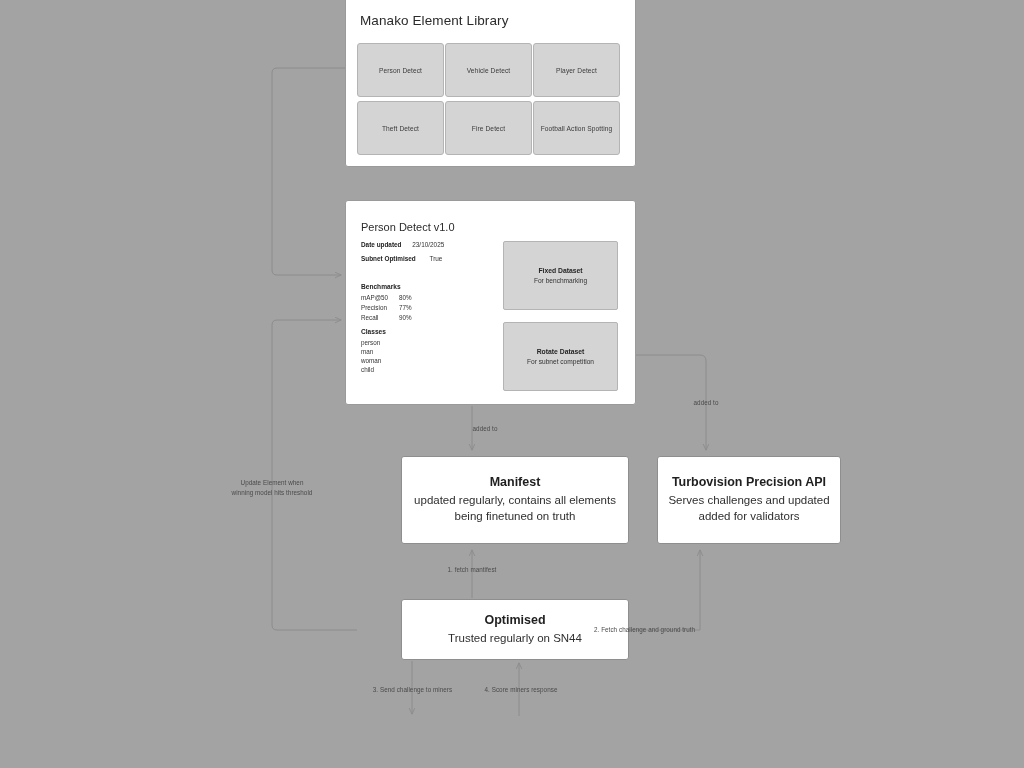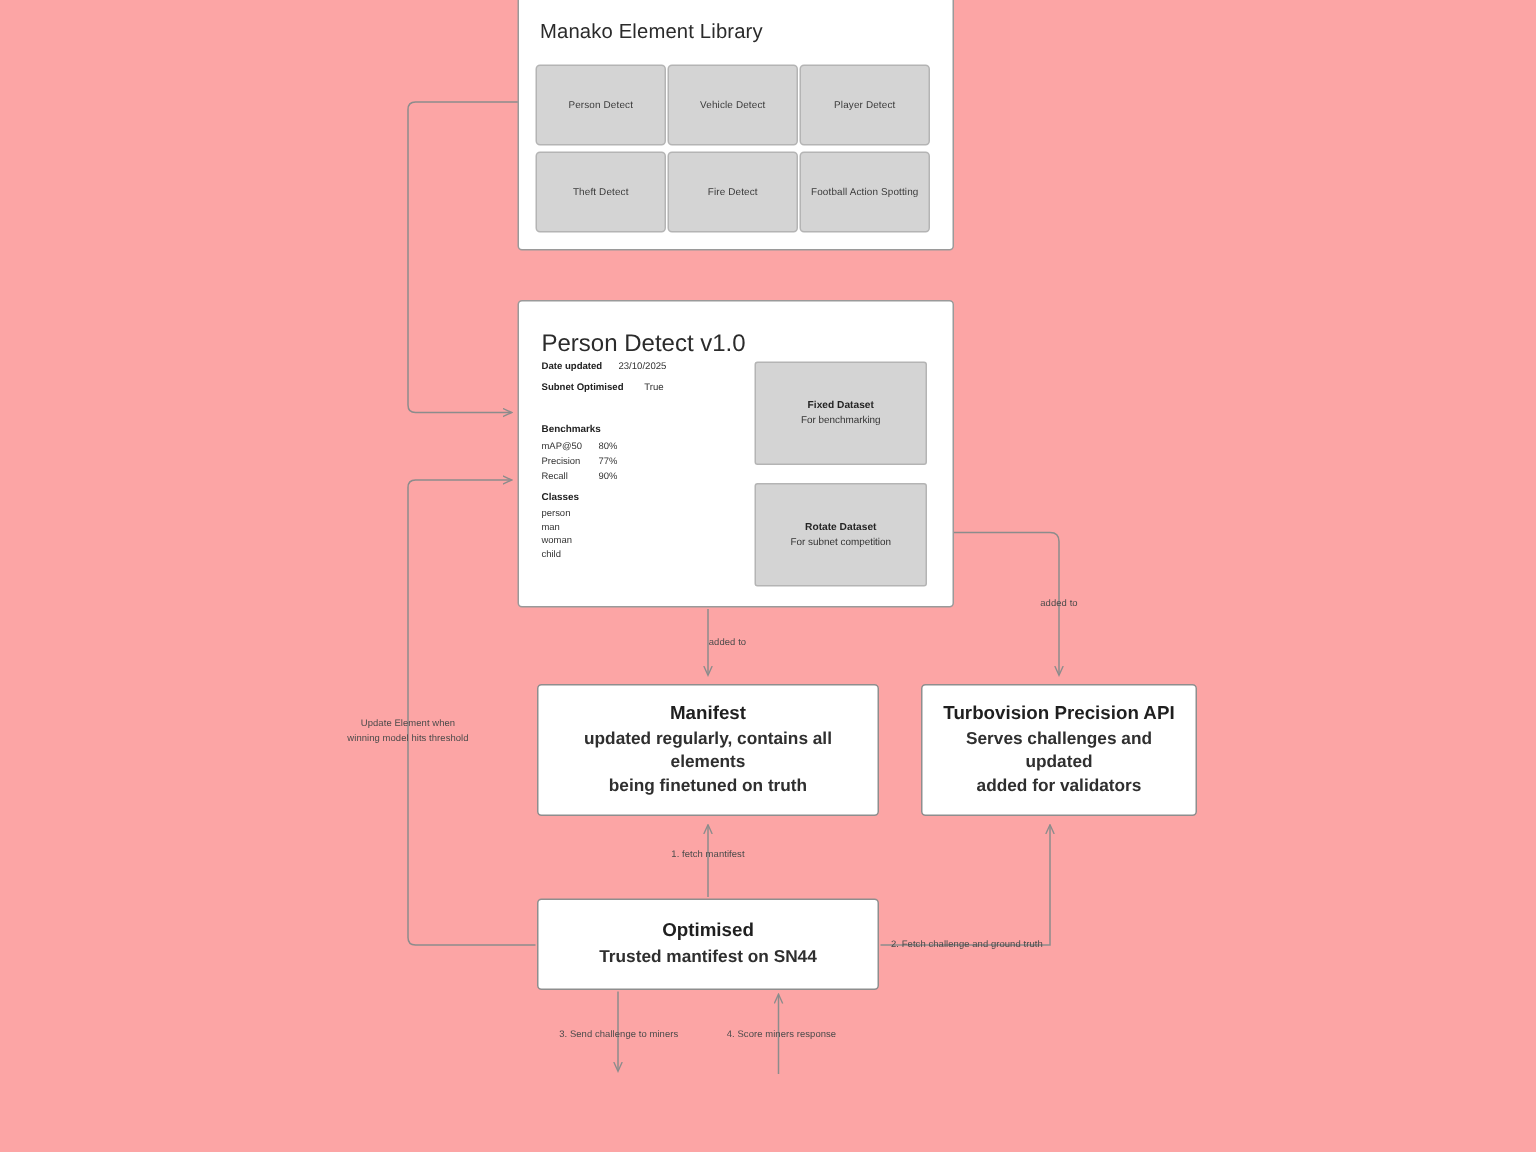--- a/index.html
+++ b/index.html
@@ -4,21 +4,21 @@
 <style>
   html, body {
     margin: 0;
     padding: 0;
     background: #ffffff;
   }
   #canvas {
     position: relative;
     width: 1024px;
     height: 768px;
-    background: #fca5a5;
+    background: #a3a3a3;
     font-family: "Liberation Sans", sans-serif;
     color: #2b2b2b;
     overflow: hidden;
   }
   .svg-layer {
     position: absolute;
     left: 0;
     top: 0;
     width: 1024px;
     height: 768px;
@@ -56,21 +56,21 @@
     text-align: center;
     font-size: 6.6px;
     color: #3a3a3a;
     letter-spacing: .1px;
   }
 
   
   #person-detect-card { left: 345px; top: 200px; width: 291px; height: 205px; }
   #pd-title {
     position: absolute; left: 15px; top: 20px;
-    font-size: 16px; color: #2b2b2b;
+    font-size: 11px; color: #2b2b2b;
   }
   .meta-row {
     position: absolute;
     left: 15px;
     font-size: 6.4px;
     white-space: nowrap;
   }
   .meta-key { font-weight: bold; color: #222; }
   .meta-val { color: #333; font-weight: 400; }
 
@@ -110,23 +110,24 @@
     background: #ffffff;
     border: 1px solid #8e8e8e;
     border-radius: 3px;
     box-sizing: border-box;
     display: flex;
     flex-direction: column;
     align-items: center;
     justify-content: center;
     text-align: center;
     padding: 0 10px;
+    margin-left: 43px;
   }
   .fb-title { font-size: 12.5px; font-weight: bold; color: #1f1f1f; margin-bottom: 4px; }
-  .fb-sub { font-size: 11.5px; color: #2f2f2f; line-height: 1.35; font-weight: 700; }
+  .fb-sub { font-size: 11.5px; color: #2f2f2f; line-height: 1.35; font-weight: 400; }
 
   #manifest-box      { left: 358px; top: 456px; width: 228px; height: 88px; }
   #turbovision-box   { left: 614px; top: 456px; width: 184px; height: 88px; }
   #validators-box    { left: 358px; top: 599px; width: 228px; height: 61px; }
   #miners-box        { left: 358px; top: 718px; width: 228px; height: 50px; }
 
   
   .edge-label {
     position: absolute;
     font-size: 6.3px;
@@ -243,21 +244,21 @@
   </div>
 
   <div class="flow-box" id="turbovision-box">
     <div class="fb-title">Turbovision Precision API</div>
     <div class="fb-sub">Serves challenges and updated</div>
     <div class="fb-sub">added for validators</div>
   </div>
 
   <div class="flow-box" id="validators-box">
     <div class="fb-title">Optimised</div>
-    <div class="fb-sub">Trusted mantifest on SN44</div>
+    <div class="fb-sub">Trusted regularly on SN44</div>
   </div>
 
 
   <div class="edge-label" style="left:455px; top:425px; width:60px;">added to</div>
 
   <div class="edge-label" style="left:676px; top:399px; width:60px;">added to</div>
 
   <div class="edge-label multi" style="left:212px; top:478px; width:120px;">Update Element when</div>
   <div class="edge-label multi" style="left:212px; top:488px; width:120px;">winning model hits threshold</div>
 

